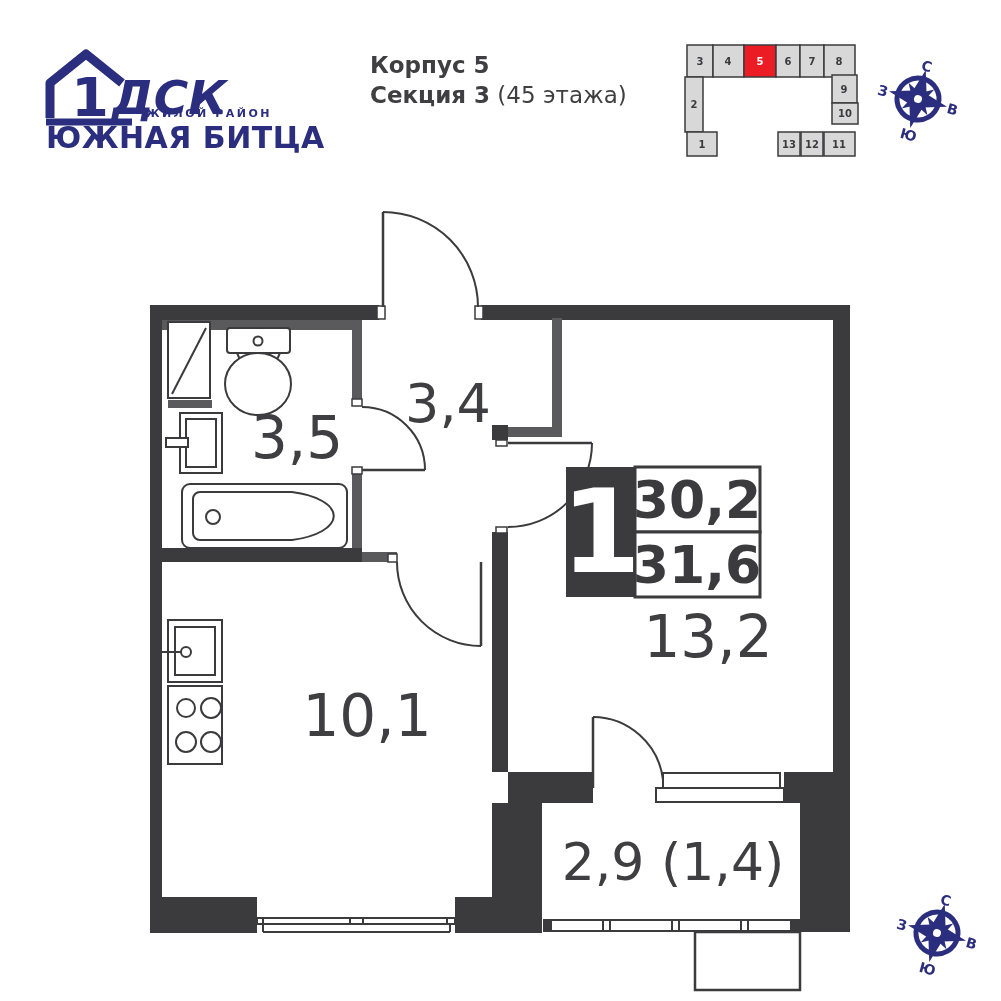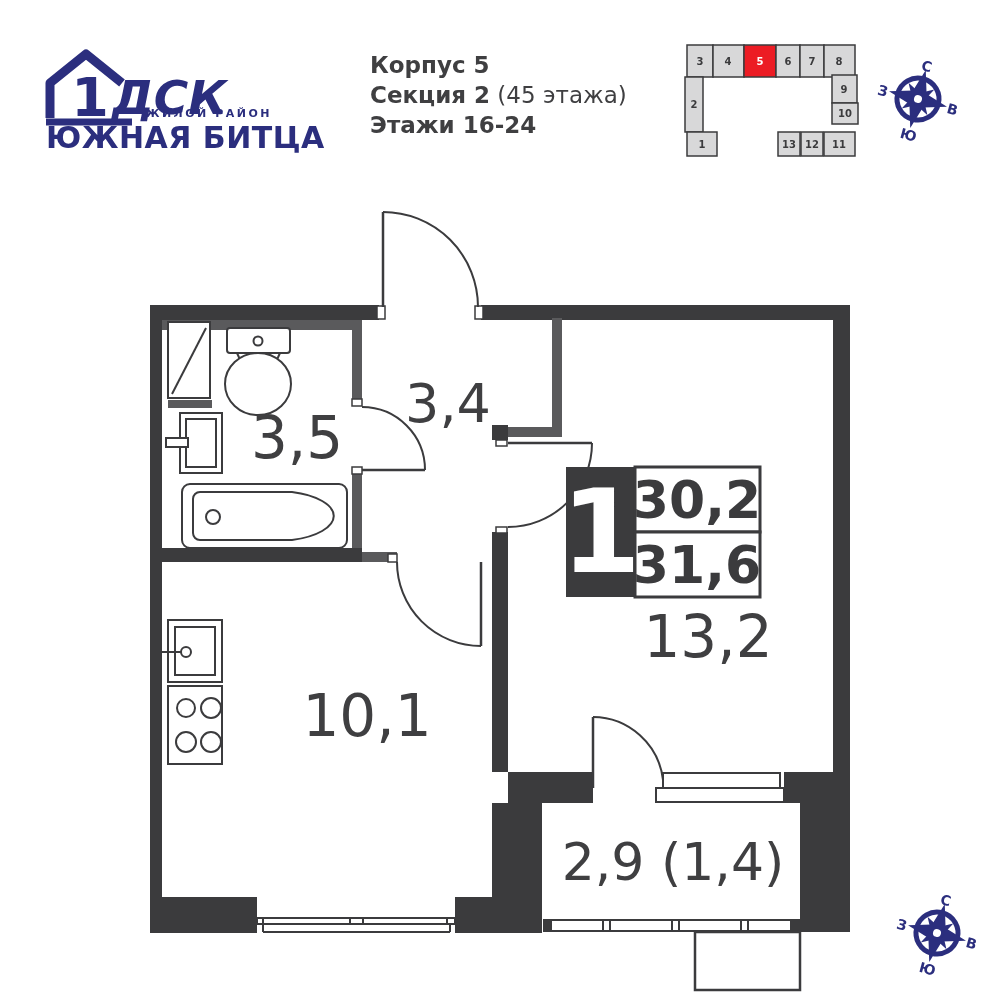--- a/index.html
+++ b/index.html
@@ -9,22 +9,21 @@
   .hdr{position:absolute;left:370px;top:50px;color:#3f3f41;font-size:23px;line-height:30px;}
   .hdr .b{font-weight:bold;}
   .hdr .r{font-weight:normal;}
 </style>
 </head>
 <body>
 <div id="stage">
 
 <div class="hdr">
   <div class="b">Корпус 5</div>
-  <div><span class="b">Секция 2</span><span class="r"> (45 этажа)</span></div>
-  <div class="b">Этажи 16-24</div>
+  <div><span class="b">Секция 3</span><span class="r"> (45 этажа)</span></div>
 </div>
 
 <svg id="plan-svg" width="1001" height="1001" viewBox="0 0 1001 1001">
 
   <defs>
     <g id="rose-star">
       <circle r="21" fill="none" stroke="#2b2e7e" stroke-width="5"></circle>
       <g transform="rotate(45) scale(0.63)">
         <path d="M0,-30 L7,-7 L30,0 L7,7 L0,30 L-7,7 L-30,0 L-7,-7 Z" fill="#2b2e7e"></path>
       </g>

